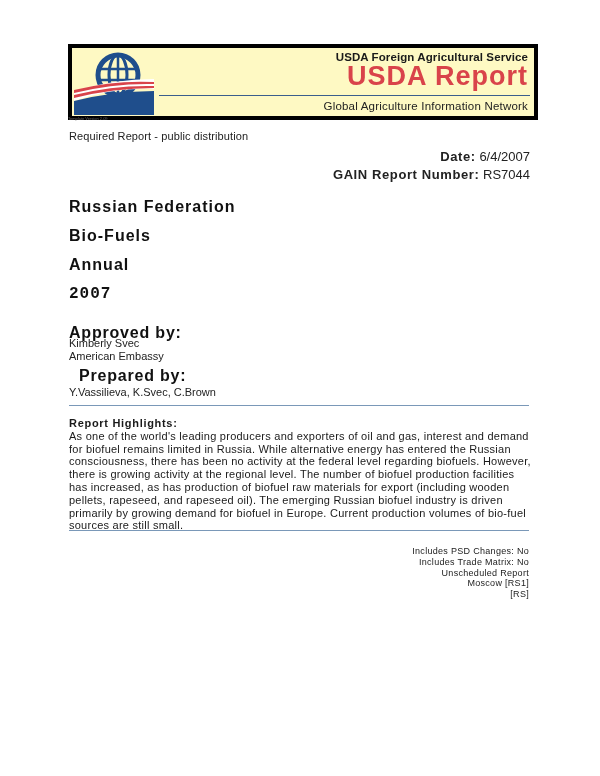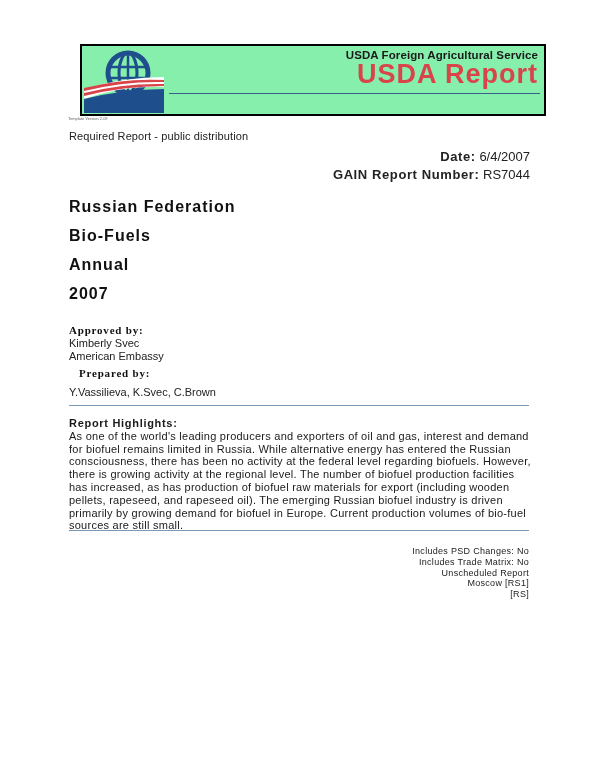--- a/index.html
+++ b/index.html
@@ -1,42 +1,42 @@
 <!DOCTYPE html>
 <html><head>
   <meta charset="utf-8">
   <style>
     html, body { margin: 0; padding: 0; background: #ffffff; }
     body { width: 600px; height: 776px; position: relative; overflow: hidden;
       font-family: "Liberation Sans", "DejaVu Sans", sans-serif; color: #1a1a1a; }
     .abs { position: absolute; }
 
     
-    .header-box { left: 80px; top: 44px; width: 462px; height: 68px;
-      border: 2px solid #000000; box-sizing: content-box; background: #86efac; }
+    .header-box { left: 68px; top: 44px; width: 462px; height: 68px;
+      border: 4px solid #000000; box-sizing: content-box; background: #fef9c3; }
     .logo { position: absolute; left: 2px; top: 1px; width: 80px; height: 66px; }
     .agency { position: absolute; right: 6px; top: 3px; font-size: 11.5px; font-weight: bold;
       color: #1a1a1a; letter-spacing: 0.1px; }
     .gain-title { position: absolute; right: 6px; top: 13px; font-size: 27px; font-weight: bold;
       color: #d9434a; letter-spacing: 1px; }
     .header-rule { position: absolute; left: 87px; right: 4px; top: 47px; height: 1px; background: #3b5f8c; }
     .network { position: absolute; right: 6px; top: 52px; font-size: 11.5px; color: #222; letter-spacing: 0.2px; }
 
     .template-version { left: 68px; top: 116px; font-size: 4px; color: #666; }
 
     .dist { left: 69px; top: 130px; font-size: 11px; color: #222; letter-spacing: 0.1px; }
 
     .meta-right { right: 70px; text-align: right; font-size: 13px; color: #222; }
     .meta-right b { letter-spacing: 0.6px; }
     .date-line { top: 149px; }
     .num-line { top: 167px; }
 
     .title-line { left: 69px; font-size: 16px; font-weight: bold; color: #111; letter-spacing: 1px; }
 
-    .lbl { left: 69px; font-size: 11px; font-weight: bold; color: #111; letter-spacing: 0.8px; font-family: Liberation Serif, serif; }
+    .lbl { left: 69px; font-size: 16px; font-weight: bold; color: #111; letter-spacing: 0.8px; }
     .val { left: 69px; font-size: 11px; color: #222; }
 
     .rule { left: 69px; width: 460px; height: 1px; background: #7a98b8; }
 
     .highlights { left: 69px; top: 417px; width: 462px; font-size: 11px; line-height: 12.8px; color: #1a1a1a; }
     .highlights .h-lbl { font-weight: bold; letter-spacing: 0.7px; display: block; }
     .highlights .h-body { letter-spacing: 0.25px; display: block; }
 
     .footer { right: 71px; top: 546px; text-align: right; font-size: 9px; line-height: 10.8px; color: #222; letter-spacing: 0.3px; }
     .footer div { white-space: nowrap; }
@@ -56,39 +56,40 @@
     <path d="M0 42 Q40 30 80 30 L80 40 Q40 38 0 52 Z" fill="#ffffff"></path>
 
     <path d="M0 41 Q40 31 80 33 L80 35 Q40 34 0 44 Z" fill="#d9434a"></path>
     <path d="M0 46 Q40 36 80 37 L80 39 Q40 39 0 49 Z" fill="#d9434a"></path>
 
     <path d="M0 52 Q40 42 80 42 L80 66 L0 66 Z" fill="#1f4e8c"></path>
   </svg>
   <div class="agency">USDA Foreign Agricultural Service</div>
   <div class="gain-title">USDA Report</div>
   <div class="header-rule"></div>
+  <div class="network">Global Agriculture Information Network</div>
 </div>
 
 <div class="abs template-version">Template Version 2.09</div>
 
 <div class="abs dist">Required Report - public distribution</div>
 
 <div class="abs meta-right date-line">
   <b>Date:</b>
   <span>6/4/2007</span>
 </div>
 <div class="abs meta-right num-line">
   <b>GAIN Report Number:</b>
   <span>RS7044</span>
 </div>
 
 <div class="abs title-line" style="top:198px;">Russian Federation</div>
 <div class="abs title-line" style="top:227px;">Bio-Fuels</div>
 <div class="abs title-line" style="top:256px;">Annual</div>
-<div class="abs title-line" style="top:285px;">2007</div>
+<div class="abs title-line" style="top:285px;font-family:Liberation Mono, monospace;">2007</div>
 
 <div class="abs lbl" style="top:324px;">Approved by:</div>
 <div class="abs val" style="top:337px;">Kimberly Svec</div>
 <div class="abs val" style="top:350px;">American Embassy</div>
 <div class="abs lbl" style="top:367px;margin-left:10px;">Prepared by:</div>
 <div class="abs val" style="top:380px;margin-top:6px;">Y.Vassilieva, K.Svec, C.Brown</div>
 
 <div class="abs rule" style="top:405px;"></div>
 
 <div class="abs highlights">

